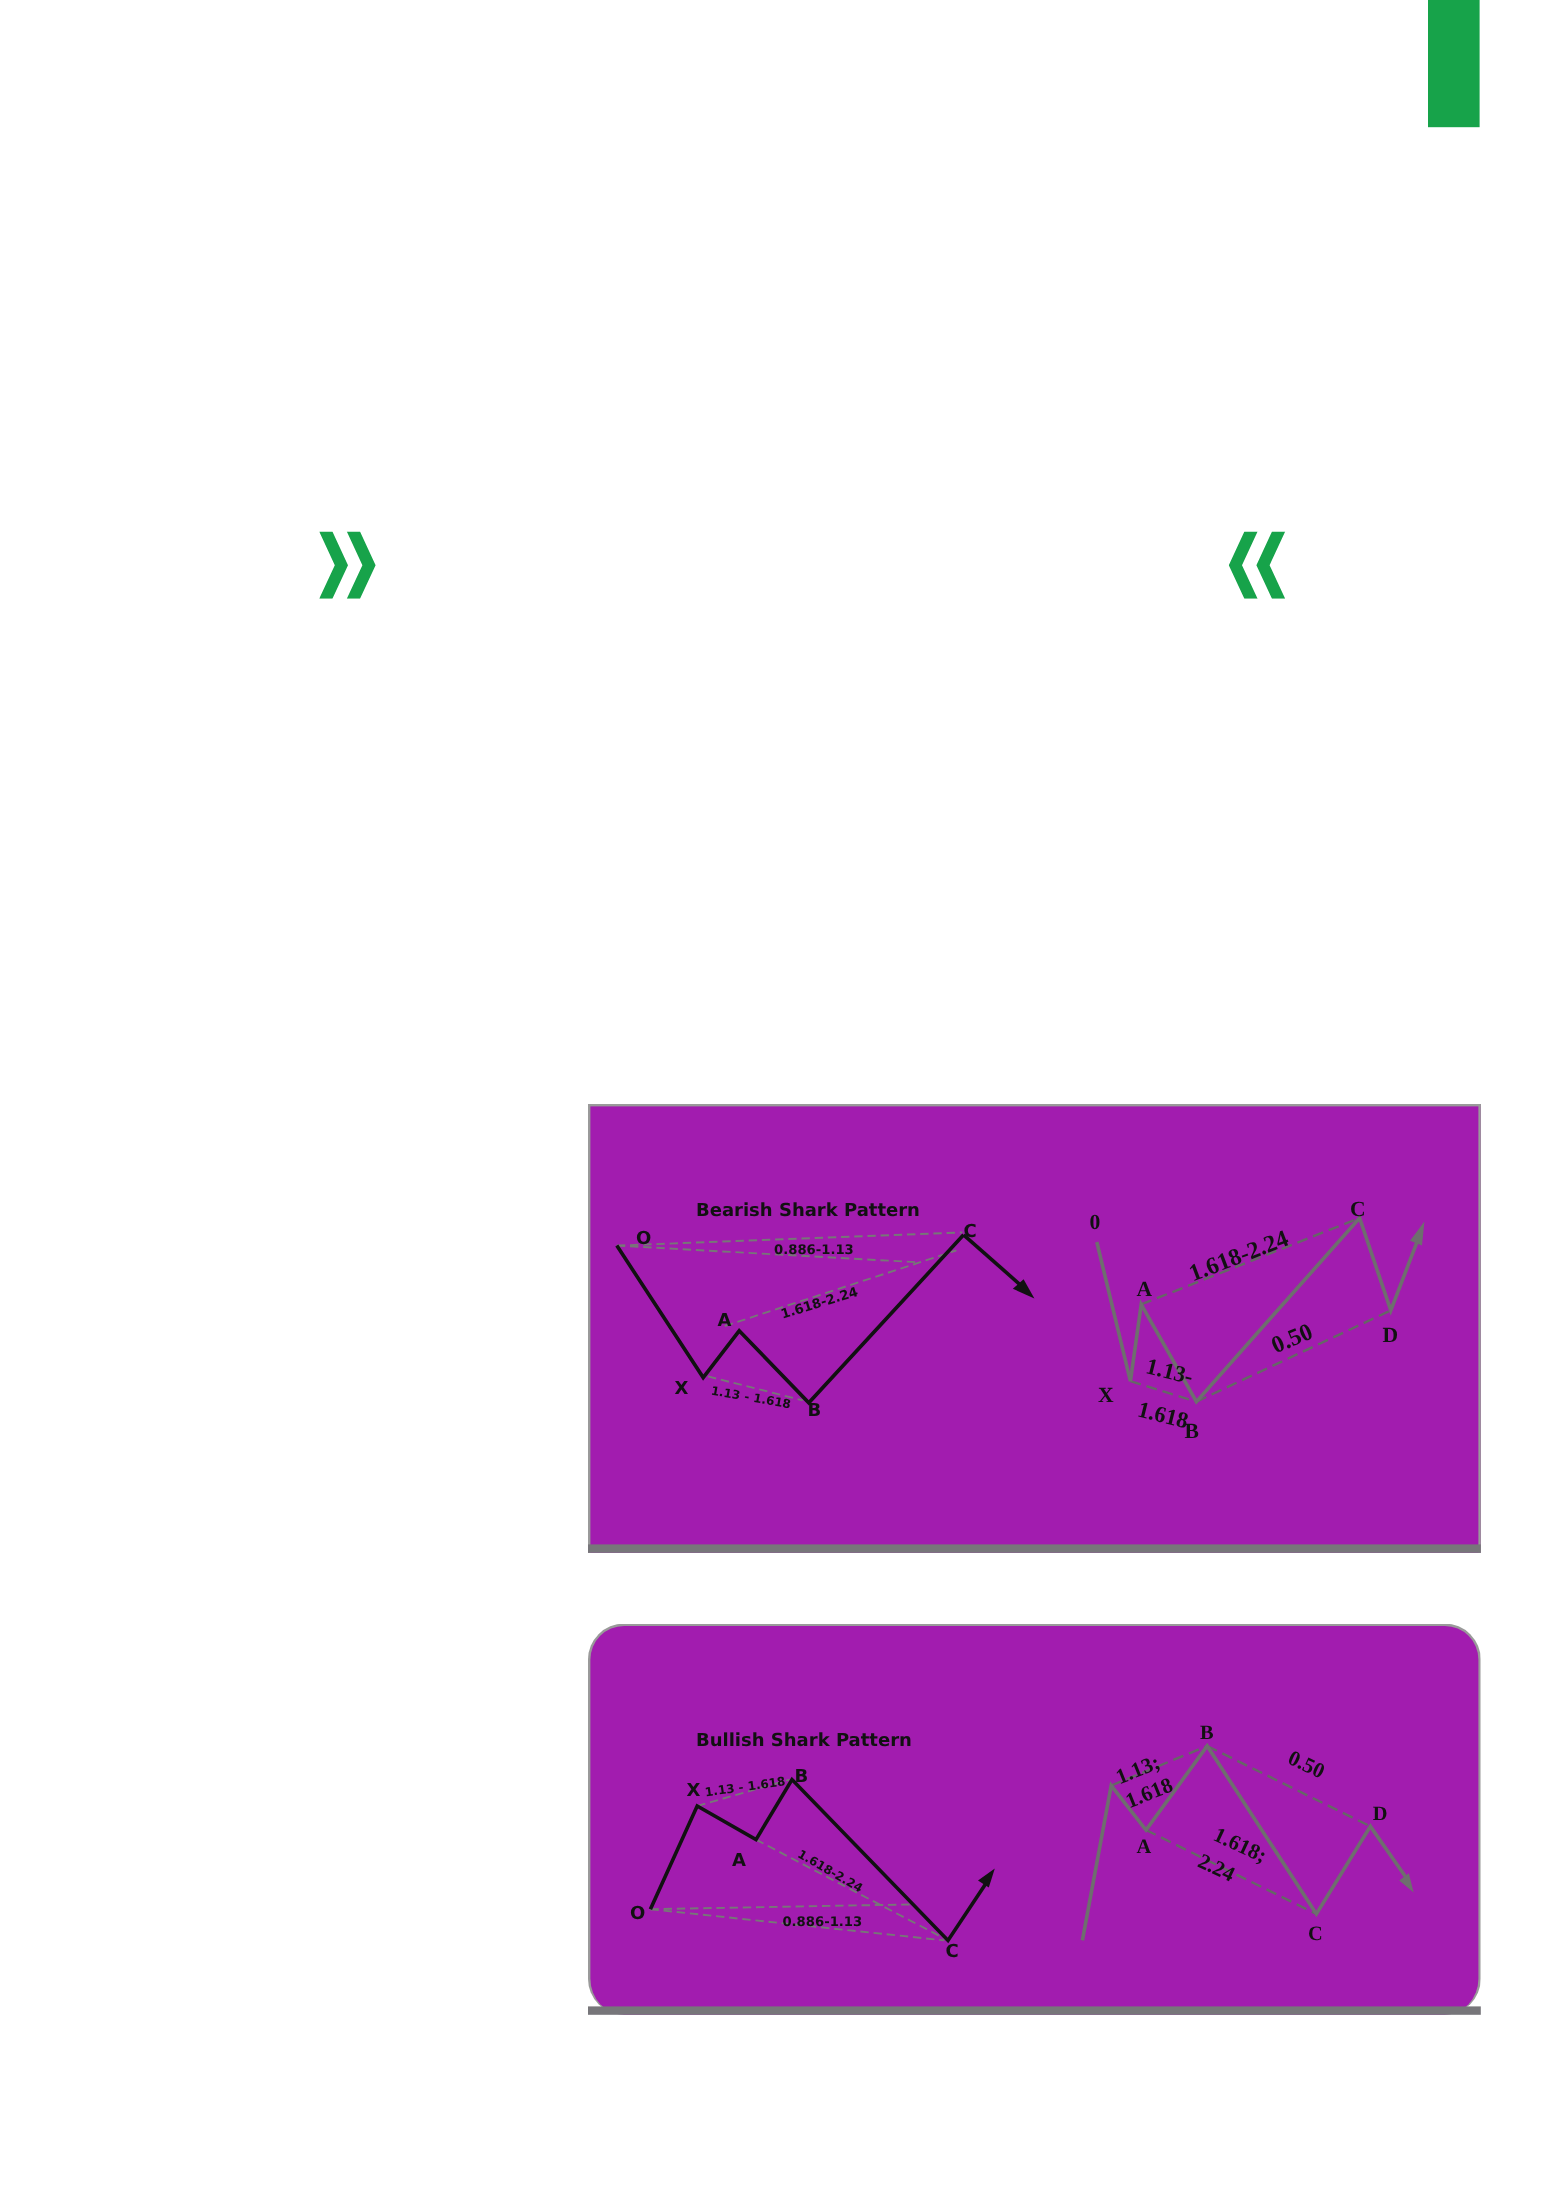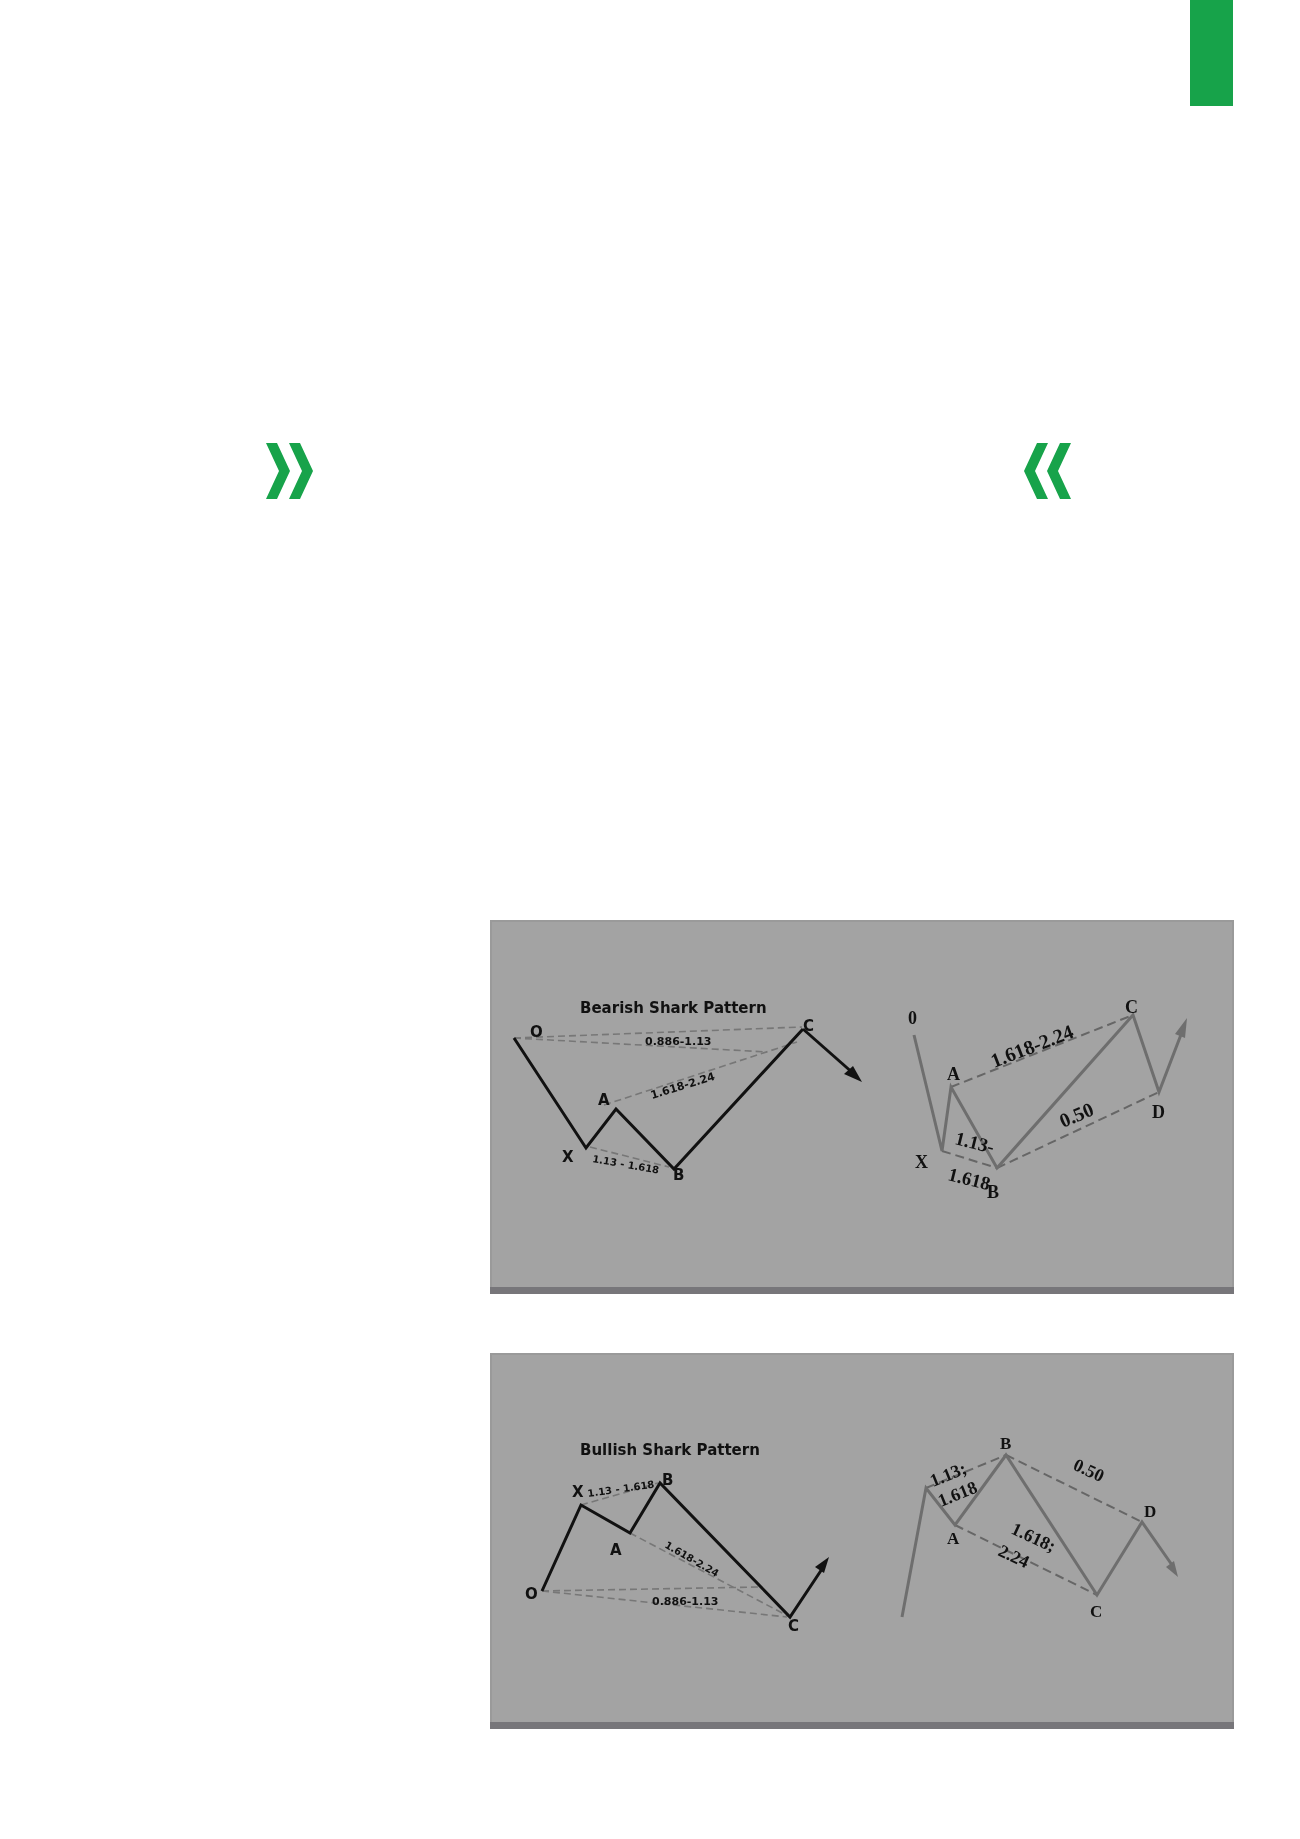--- a/index.html
+++ b/index.html
@@ -1,21 +1,21 @@
 <!DOCTYPE html>
 <html><head>
 <meta charset="utf-8">
 <style>
   html, body { margin:0; padding:0; background:#ffffff; }
   body { width:1300px; height:1839px; position:relative; overflow:hidden;
          font-family:"Liberation Sans", sans-serif; }
   .tab { position:absolute; left:1190px; top:0; width:43px; height:106px; }
   .chev { position:absolute; width:50px; height:56px; }
   .figure-box { position:absolute; left:490px; width:744px; box-sizing:border-box;
-                border:2px solid #9a9a9a; border-bottom:none; background:#a3a3a3; }
+                border:2px solid #9a9a9a; border-bottom:none; background:#a21caf; }
   .figure-box .bar { position:absolute; left:-2px; right:-2px; bottom:0; height:7px; background:#77767a; }
   .figure-box svg { position:absolute; left:0; top:0; }
   .lbl-sans { font-family:"DejaVu Sans", sans-serif; font-weight:bold; fill:#111; }
   .lbl-serif { font-family:"Liberation Serif", serif; font-weight:bold; fill:#111; }
 </style>
 </head>
 <body>
 
 <div class="tab" style="background:#17a34a;"></div>
 
@@ -71,21 +71,21 @@
       <text x="660" y="196" font-size="18" class="lbl-serif">D</text>
       <text x="0" y="0" font-size="20" class="lbl-serif" transform="translate(502,146) rotate(-21)">1.618-2.24</text>
       <text x="0" y="0" font-size="20" class="lbl-serif" transform="translate(571,206) rotate(-23)">0.50</text>
       <text x="0" y="0" font-size="19" class="lbl-serif" transform="translate(462,222) rotate(14)">1.13-</text>
       <text x="0" y="0" font-size="19" class="lbl-serif" transform="translate(455,258) rotate(14)">1.618</text>
     </g>
   </svg>
   <div class="bar"></div>
 </div>
 
-<div class="figure-box" style="top:1353px; height:376px;">
+<div class="figure-box" style="top:1353px; height:326px;border-radius:30px;">
   <svg width="744" height="376" viewBox="0 0 744 376">
 
     <g>
       <text x="88" y="100" font-size="15" class="lbl-sans">Bullish Shark Pattern</text>
       <g stroke="#777" stroke-width="1.6" stroke-dasharray="7,4" fill="none">
         <line x1="89" y1="150" x2="166" y2="128"></line>
         <line x1="138" y1="178" x2="298" y2="262"></line>
         <line x1="50" y1="236" x2="268" y2="232"></line>
         <line x1="50" y1="236" x2="295" y2="262"></line>
       </g>

